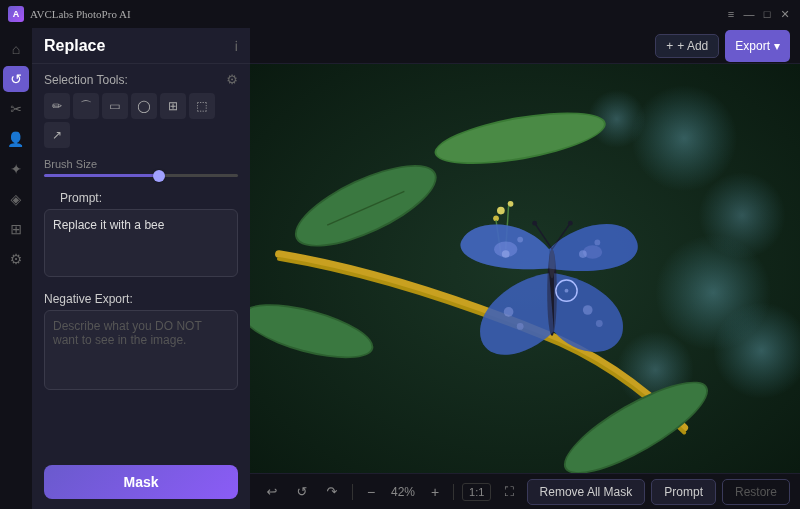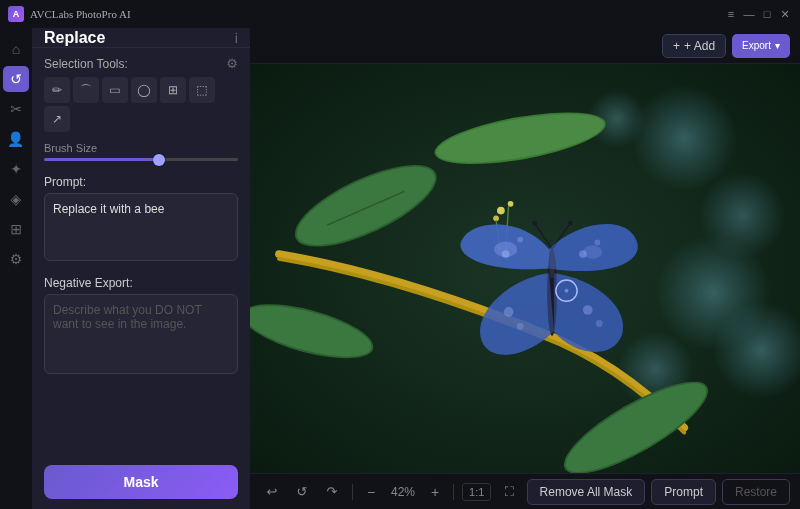--- a/index.html
+++ b/index.html
@@ -97,21 +97,21 @@
     .side-panel {
       width: 218px;
       background: #1e1e2e;
       display: flex;
       flex-direction: column;
       flex-shrink: 0;
       overflow: hidden;
     }
 
     .panel-header {
-      padding: 0 12px;
+      padding: 8px 12px;
       display: flex;
       align-items: center;
       justify-content: space-between;
       border-bottom: 1px solid #2a2a3a;
     }
     .panel-title {
       font-size: 16px;
       font-weight: 600;
       color: #fff;
     }
@@ -187,20 +187,21 @@
     }
 
     .prompt-section {
       padding: 6px 12px;
     }
     .prompt-label {
       font-size: 12px;
       color: #ccc;
       margin-bottom: 4px;
       font-weight: 500;
+      margin-left: 16px;
     }
     .prompt-textarea {
       width: 100%;
       height: 68px;
       background: #252535;
       border: 1px solid #3a3a4a;
       border-radius: 6px;
       color: #ddd;
       font-size: 12px;
       padding: 8px;
@@ -280,26 +281,26 @@
       border-radius: 5px;
       color: #ccc;
       font-size: 12px;
       cursor: pointer;
       display: flex;
       align-items: center;
       gap: 4px;
     }
     .export-btn {
       height: 24px;
-      padding: 8px 10px;
+      padding: 16px 10px;
       background: #6a5acd;
       border: none;
       border-radius: 5px;
       color: #fff;
-      font-size: 10px;
+      font-size: 12px;
       cursor: pointer;
       display: flex;
       align-items: center;
       gap: 4px;
     }
 
     
     .image-area {
       flex: 1;
       position: relative;

